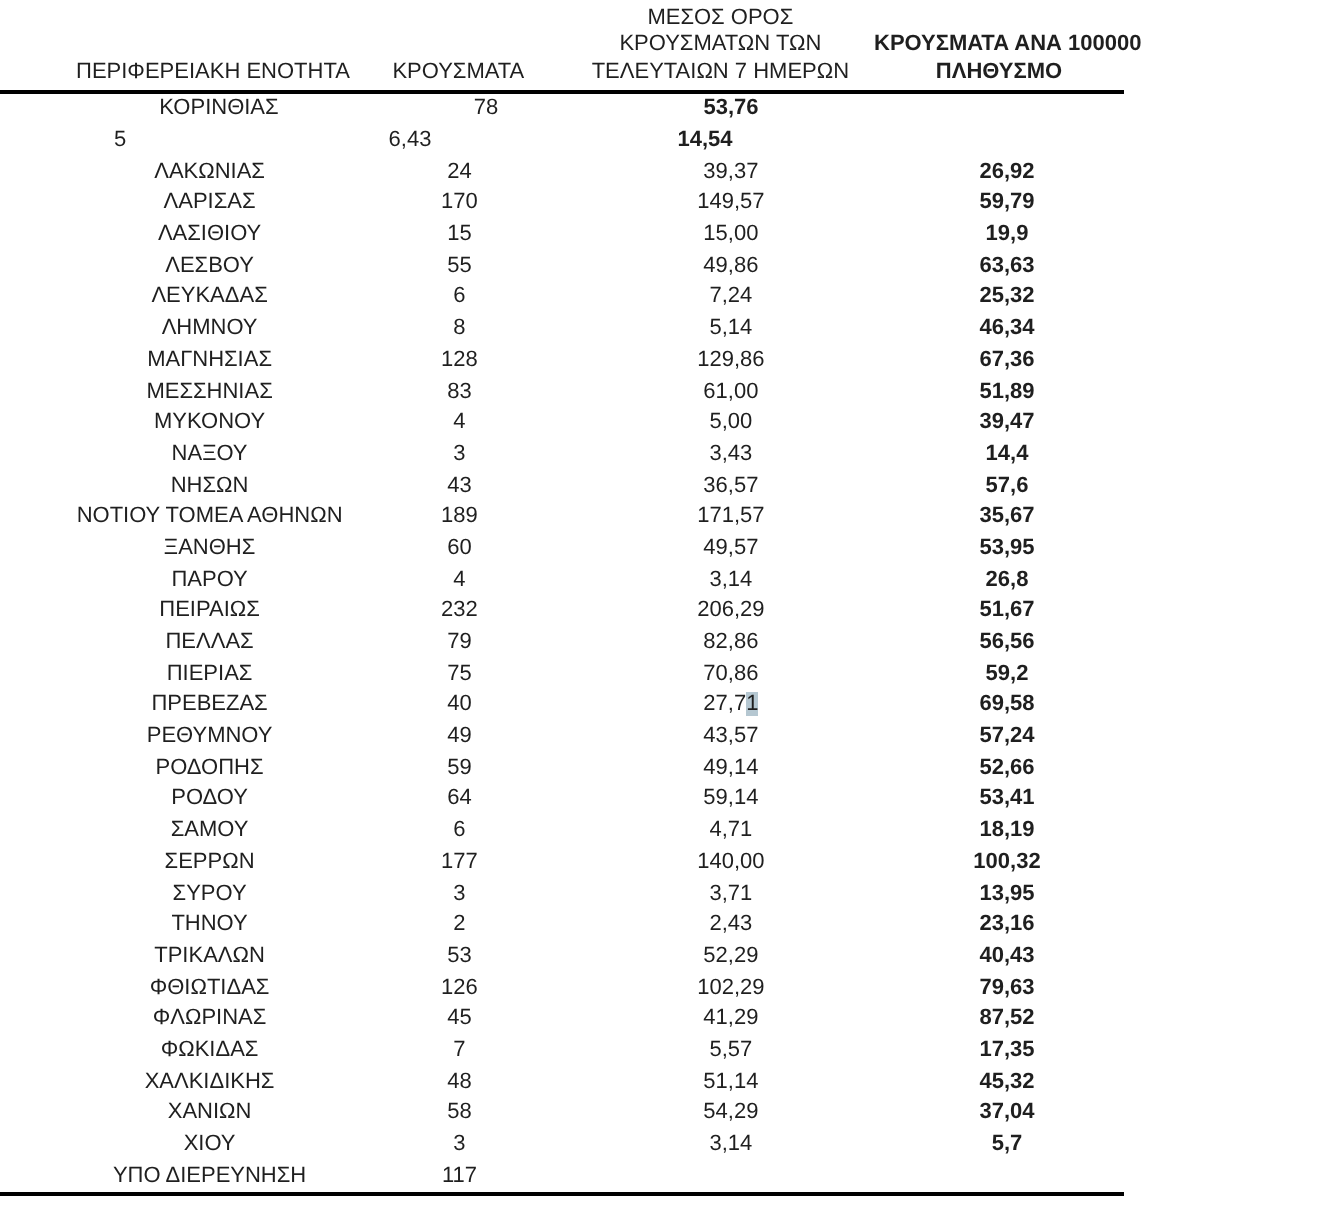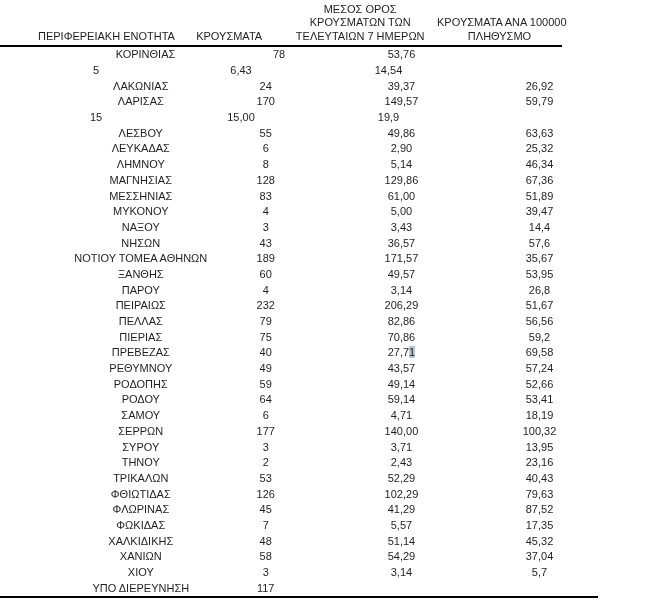--- a/index.html
+++ b/index.html
@@ -17,24 +17,24 @@
     display: flex;
     align-items: flex-end;
     height: 46px;
     box-sizing: border-box;
     border-bottom: 2px solid #000000;
     padding-bottom: 2px;
   }
   .c1 { width: 147px; box-sizing: border-box; margin-left: 36px; }
   .c2 { width: 120px; }
   .c3 { width: 170px; }
-  .c4 { width: 125px; }
+  .c4 { width: 125px; font-weight: bold; }
   .hc { font-size: 11px; line-height: 13.5px; text-align: center; white-space: nowrap; }
   .hc.c1 { text-align: left; padding-left: 2px; }
-  .tbody { border-bottom: 2px solid #000000; width: 562px; padding-left: 36px; }
+  .tbody { border-bottom: 2px solid #000000; width: 562px; }
   .trow { display: flex; align-items: center; height: 15.69px; }
   .tc { font-size: 11px; line-height: 15px; text-align: center; white-space: nowrap; }
   .sel-highlight { background: #b5c7d1; }
 </style>
 </head>
 <body>
 
 <div class="page">
   <div class="tablewrap">
 
@@ -69,34 +69,35 @@
     <div class="tc c3">39,37</div>
     <div class="tc c4">26,92</div>
   </div>
         <div class="trow">
     <div class="tc c1">ΛΑΡΙΣΑΣ</div>
     <div class="tc c2">170</div>
     <div class="tc c3">149,57</div>
     <div class="tc c4">59,79</div>
   </div>
         <div class="trow">
+    <div class="tc c1">ΛΑΣΙΘΙΟΥ</div>
     <div class="tc c2">15</div>
     <div class="tc c3">15,00</div>
     <div class="tc c4">19,9</div>
   </div>
         <div class="trow">
     <div class="tc c1">ΛΕΣΒΟΥ</div>
     <div class="tc c2">55</div>
     <div class="tc c3">49,86</div>
     <div class="tc c4">63,63</div>
   </div>
         <div class="trow">
     <div class="tc c1">ΛΕΥΚΑΔΑΣ</div>
     <div class="tc c2">6</div>
-    <div class="tc c3">2,90</div>
+    <div class="tc c3">7,24</div>
     <div class="tc c4">25,32</div>
   </div>
         <div class="trow">
     <div class="tc c1">ΛΗΜΝΟΥ</div>
     <div class="tc c2">8</div>
     <div class="tc c3">5,14</div>
     <div class="tc c4">46,34</div>
   </div>
         <div class="trow">
     <div class="tc c1">ΜΑΓΝΗΣΙΑΣ</div>

